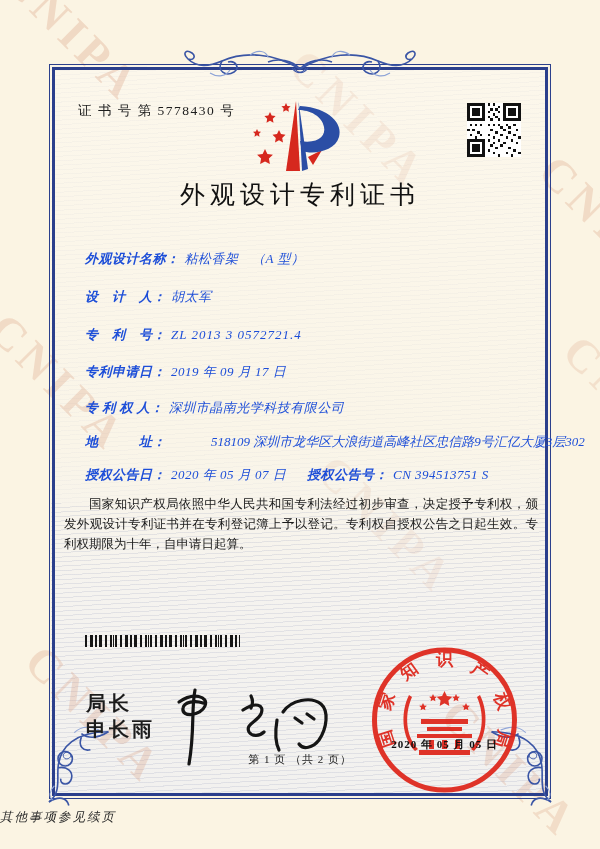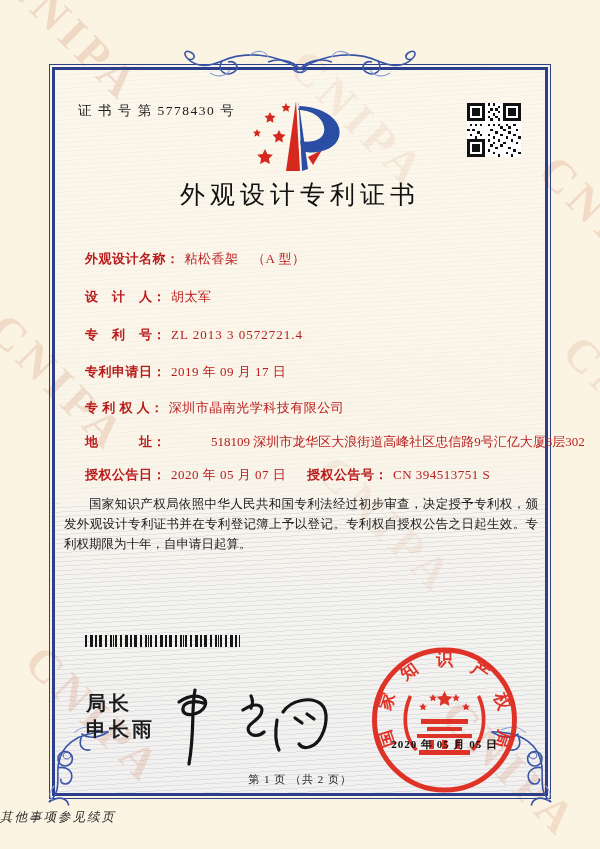--- a/index.html
+++ b/index.html
@@ -22,37 +22,37 @@
   .frame{position:absolute;left:49px;top:64px;width:500px;height:733px;border:1px solid #2b3f8c;z-index:2;pointer-events:none;}
   .frame-inner{position:absolute;inset:2px;border:3px solid #2b3f8c;}
 
   .z3{position:absolute;z-index:3;}
   .z4{position:absolute;z-index:4;}
 
   .cert-no{left:78px;top:102px;font-size:13.5px;letter-spacing:1.5px;color:#1d1d1d;}
   .title{left:50px;top:178px;width:500px;text-align:center;font-size:25px;font-weight:400;
     letter-spacing:5px;color:#111;}
 
-  .row{left:85px;font-size:13px;color:#b91c1c;white-space:nowrap;}
+  .row{left:85px;font-size:13px;color:#1d4ed8;white-space:nowrap;font-style:italic;}
   .lbl{font-weight:600;letter-spacing:.5px;}
   .val{margin-left:5px;letter-spacing:.5px;}
   .val.addr{font-size:13px;letter-spacing:0;padding-left:40px;}
 
   .paras{left:64px;top:494px;width:474px;font-size:12.5px;line-height:20px;color:#1a1a1a;
     text-align:justify;}
   .paras p{margin:0;text-indent:2em;}
 
   .barcode{left:85px;top:635px;width:155px;height:12px;
     background-image:repeating-linear-gradient(90deg,#161616 0 2px,rgba(0,0,0,0) 2px 5px),
                      repeating-linear-gradient(90deg,#161616 0 1px,rgba(0,0,0,0) 1px 7px);}
 
   .official{left:86px;font-family:"Liberation Sans","DejaVu Sans",sans-serif;
     font-size:20px;font-weight:600;letter-spacing:3px;color:#1c1c1c;}
 
-  .page-num{left:50px;top:772px;width:500px;text-align:center;font-size:11px;color:#222;letter-spacing:1px;}
+  .page-num{left:50px;top:752px;width:500px;text-align:center;font-size:11px;color:#222;letter-spacing:1px;}
   .foot-note{left:0;top:809px;width:493px;text-align:left;font-size:12.5px;color:#2a2a2a;
     letter-spacing:2px;font-style:italic;}
 
   .seal-date{left:357px;top:737px;width:175px;text-align:center;font-size:11px;font-weight:700;
     color:#101010;letter-spacing:1px;z-index:5;}
 
   .corner-right{transform:scaleX(-1);}
 </style>
 </head>
 <body>

